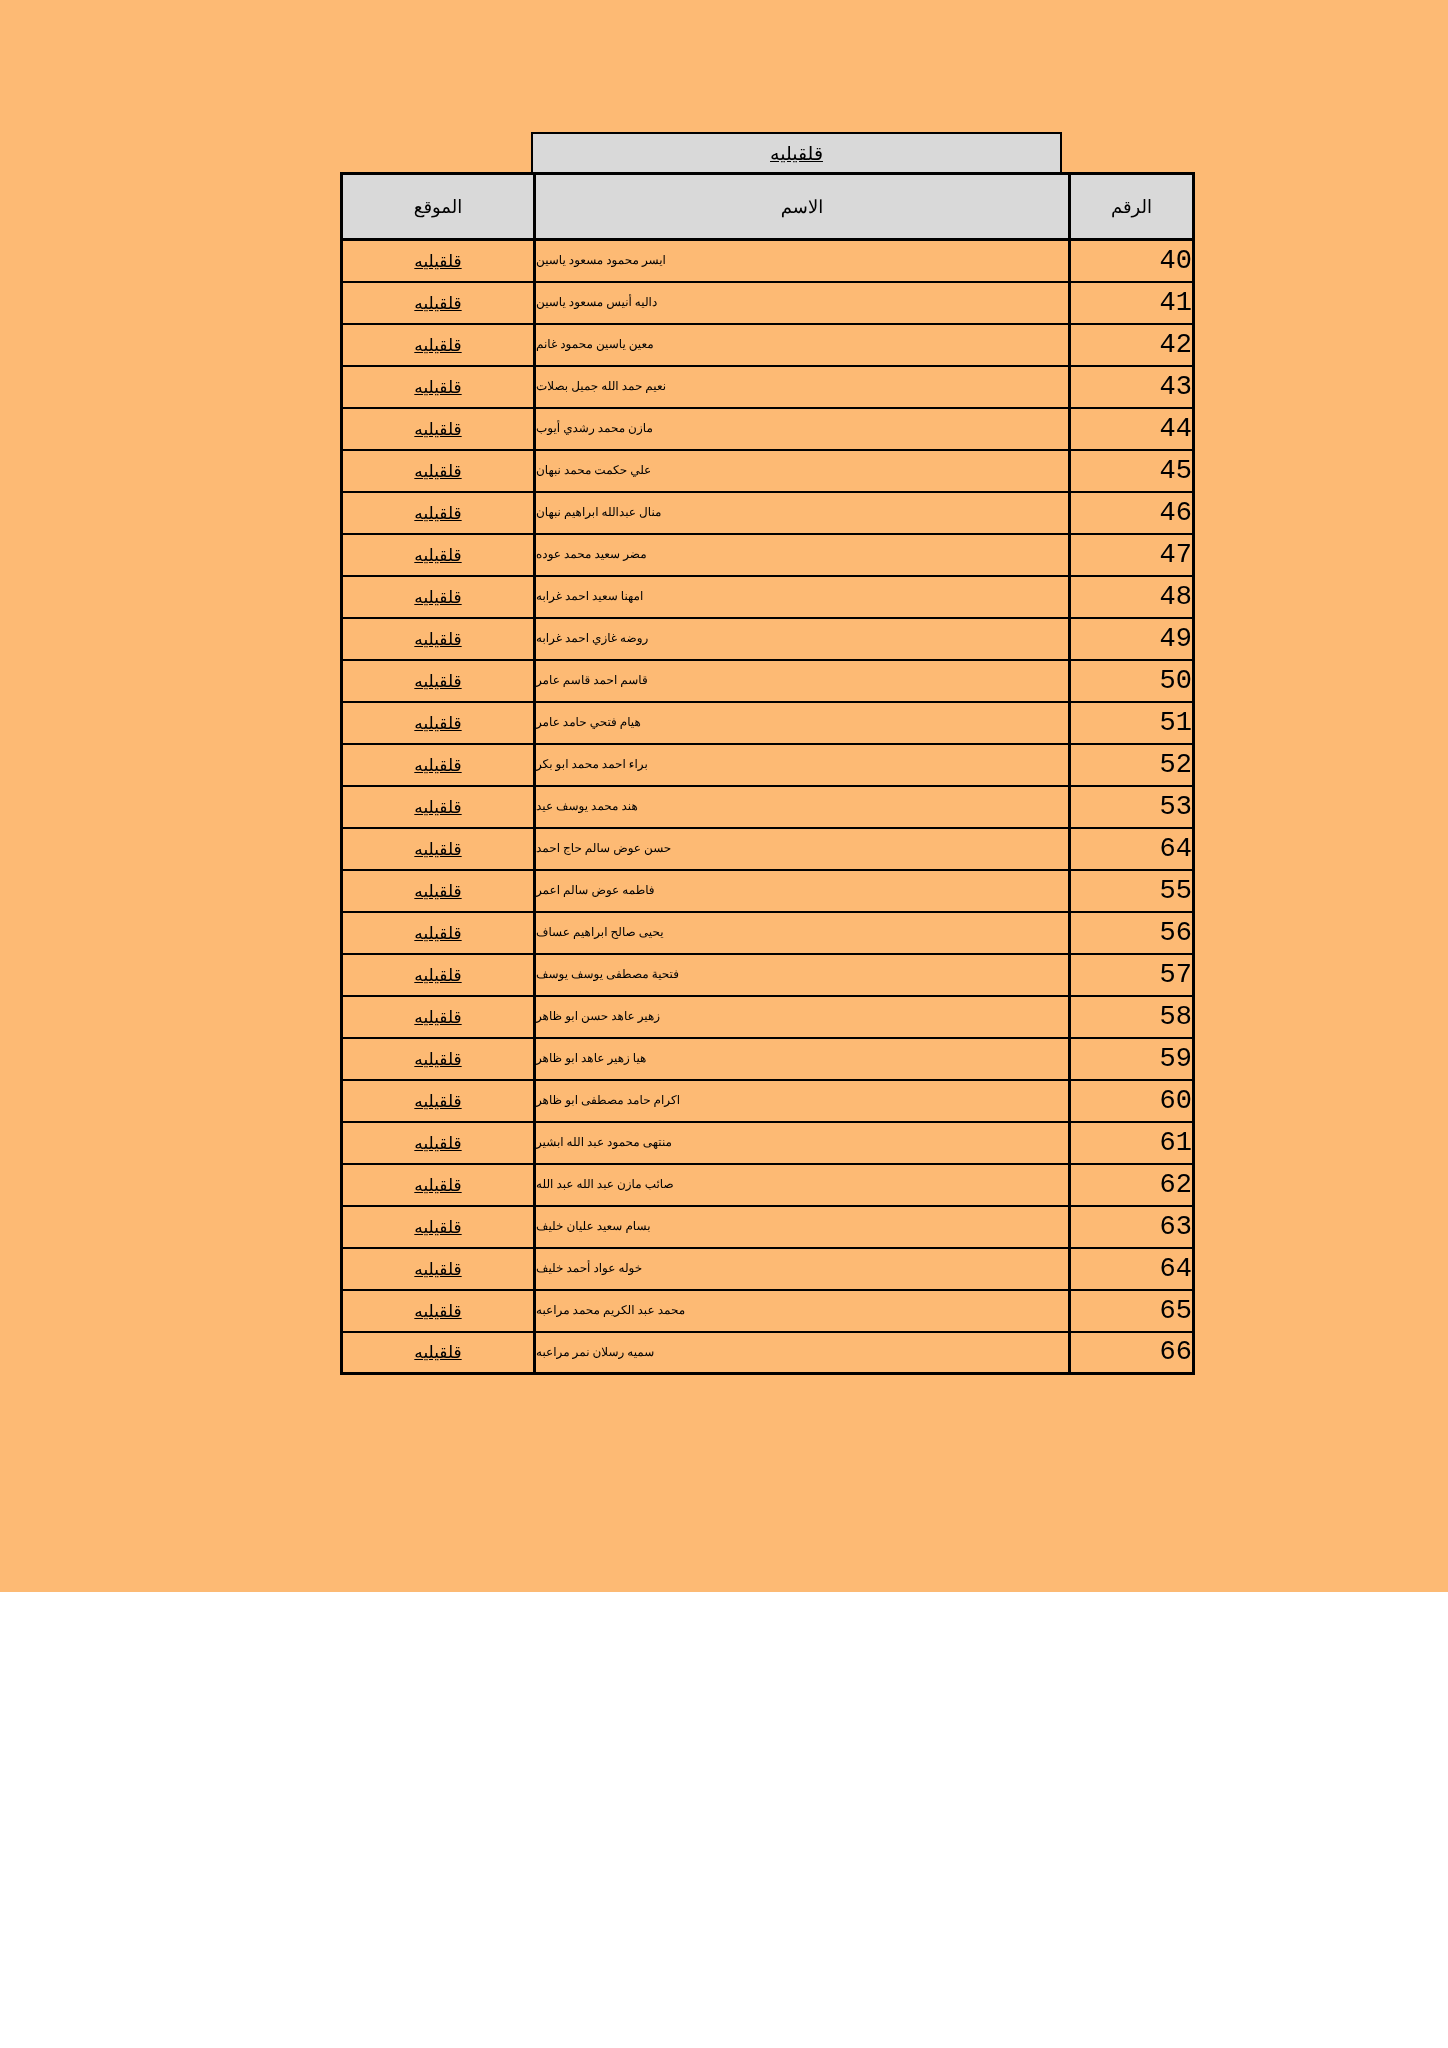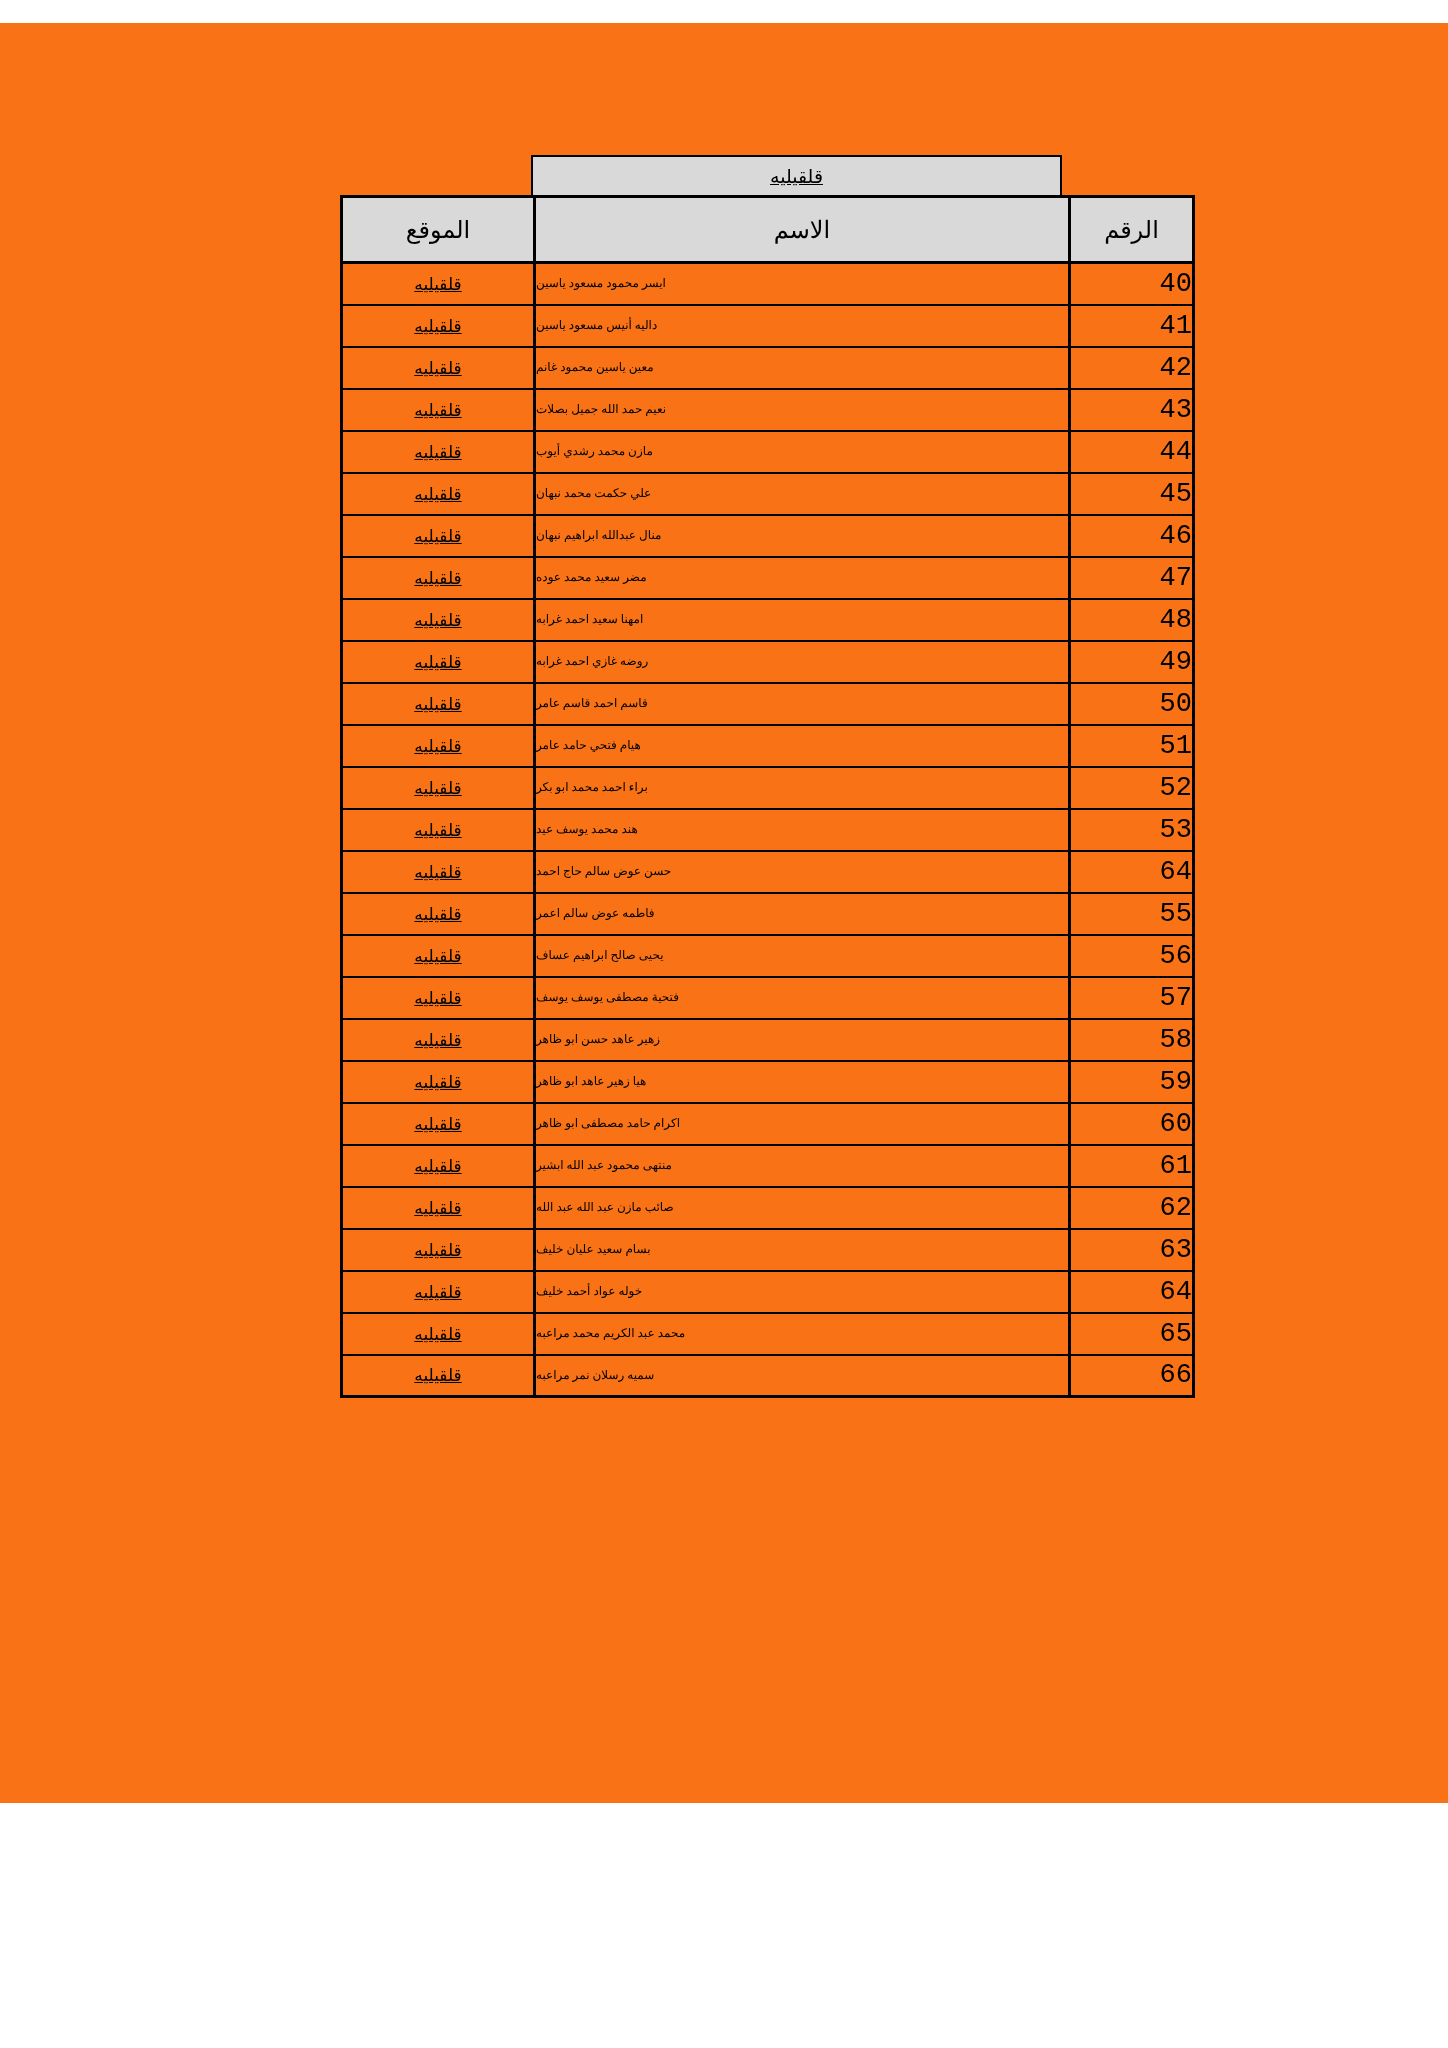--- a/index.html
+++ b/index.html
@@ -3,26 +3,25 @@
 <meta charset="utf-8">
 <style>
   html, body {
     margin: 0;
     padding: 0;
     background: #ffffff;
   }
   .page {
     position: relative;
     width: 1448px;
-    height: 1780px;
-    background: #f97316;
+    height: 1592px;
+    background: #fdba74;
     font-family: "DejaVu Sans", sans-serif;
     color: #000000;
     overflow: hidden;
-    margin-top: 23px;
   }
   .title-box {
     position: absolute;
     left: 531px;
     top: 132px;
     width: 531px;
     height: 42px;
     box-sizing: border-box;
     background: #d9d9d9;
     border: 2px solid #000000;
@@ -49,21 +48,21 @@
     box-sizing: border-box;
     overflow: hidden;
     white-space: nowrap;
     padding: 0;
     vertical-align: middle;
   }
   table.roster thead th {
     background: #d9d9d9;
     height: 66px;
     font-weight: normal;
-    font-size: 24px;
+    font-size: 18px;
     text-align: center;
     border-top: 3px solid #000000;
     border-bottom: 3px solid #000000;
   }
   table.roster tbody td {
     height: 42px;
   }
   
   table.roster .c-name {
     border-left: 3px solid #000000;

